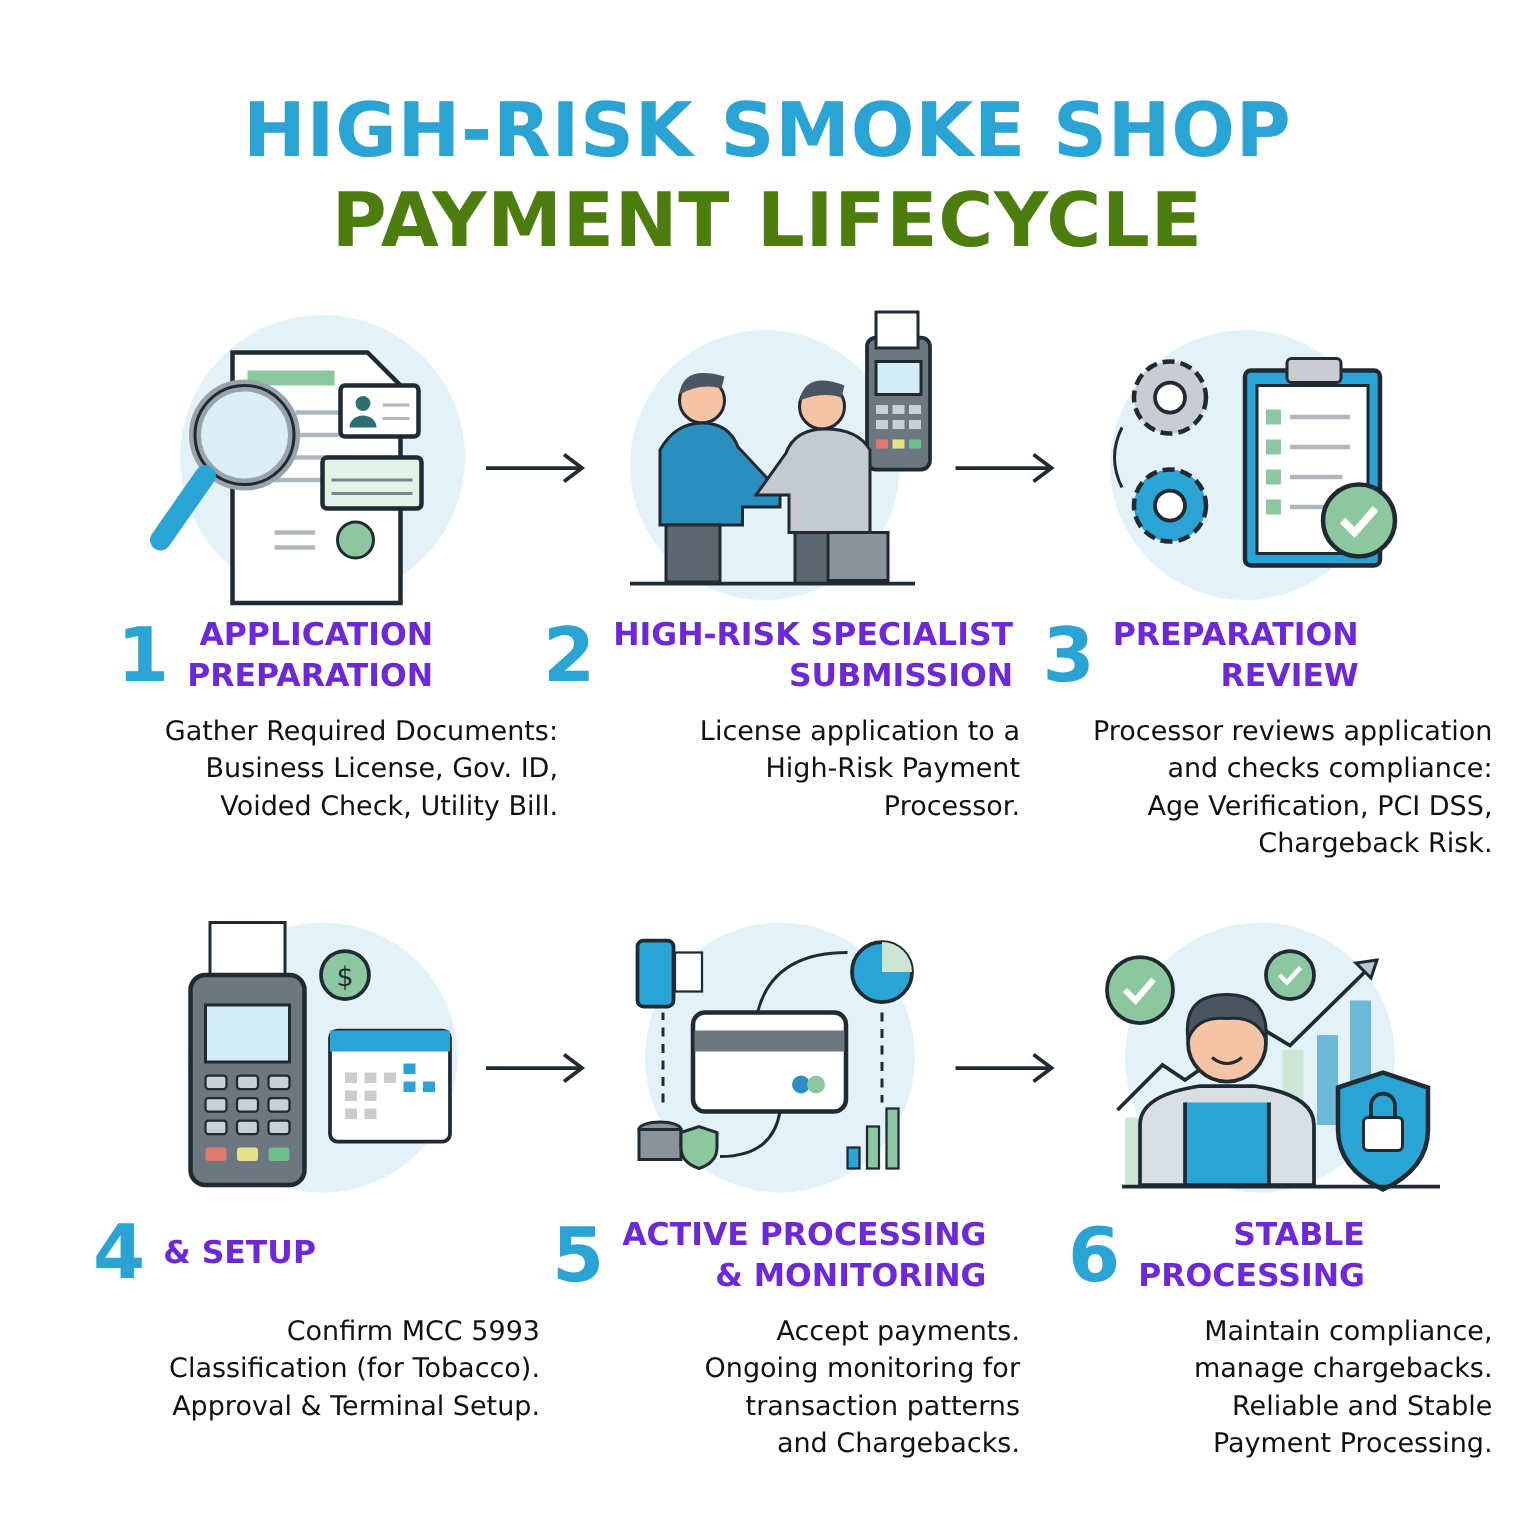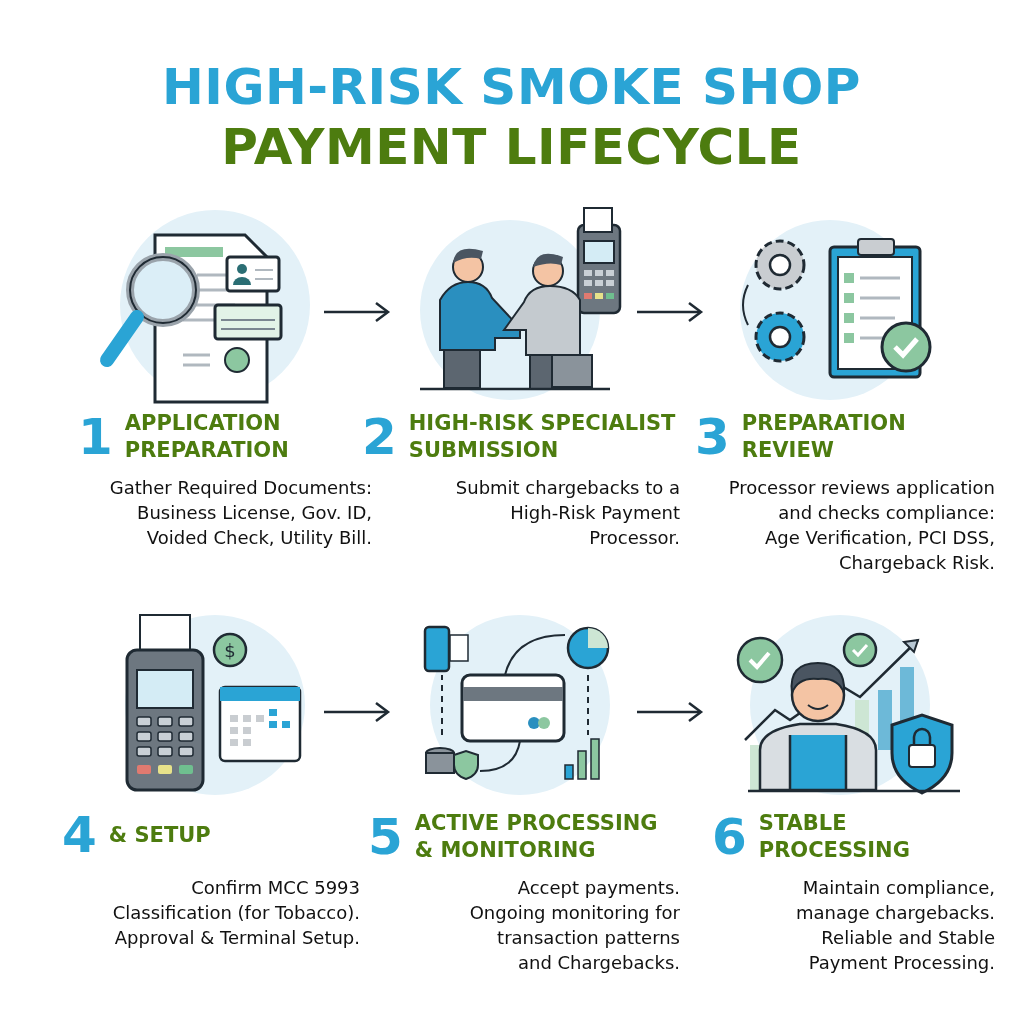--- a/index.html
+++ b/index.html
@@ -3,21 +3,21 @@
 <meta charset="utf-8">
 <style>
   html, body { margin:0; padding:0; background:#ffffff; }
   body { width:1023px; height:1012px; position:relative; overflow:hidden; font-family:"Liberation Sans", sans-serif; color:#1a1a1a; }
   .title1 { position:absolute; top:58px; left:0; width:1023px; text-align:center; font-family:"DejaVu Sans", sans-serif; font-weight:bold; font-size:50px; letter-spacing:0.5px; color:#2aa4d5; }
   .title2 { position:absolute; top:118px; left:0; width:1023px; text-align:center; font-family:"DejaVu Sans", sans-serif; font-weight:bold; font-size:50px; letter-spacing:0.5px; color:#4d7c0f; }
   .icon { position:absolute; width:260px; height:200px; }
   .arrow { position:absolute; width:70px; height:24px; }
   .step-head { position:absolute; display:flex; align-items:center; }
   .num { font-family:"DejaVu Sans", sans-serif; font-weight:bold; font-size:50px; color:#2aa4d5; line-height:1; margin-right:12px; }
-  .head-text { font-family:"DejaVu Sans", sans-serif; font-weight:bold; font-size:21px; line-height:27px; text-align:left; color:#4d7c0f; }
+  .head-text { font-family:"DejaVu Sans", sans-serif; font-weight:bold; font-size:21px; line-height:27px; text-align:right; color:#6d28d9; }
   .desc { position:absolute; width:330px; text-align:center; font-family:"DejaVu Sans", sans-serif; font-size:18px; line-height:25px; color:#111; }
   .desc span { display:block;text-align:right; }
 </style>
 </head>
 <body>
 
 <div class="title1">HIGH-RISK SMOKE SHOP</div>
 <div class="title2">PAYMENT LIFECYCLE</div>
 
 <svg class="icon" style="left:85px;top:205px" viewBox="0 0 260 200">
@@ -226,21 +226,21 @@
 </div>
 
 <div class="step-head" style="left:362px;top:410px">
   <span class="num">2</span>
   <div class="head-text">
       <div>HIGH-RISK SPECIALIST</div>
       <div>SUBMISSION</div>
     </div>
 </div>
 <div class="desc" style="left:350px;top:475px">
-  <span>Submit chargebacks to a</span>
+  <span>License application to a</span>
     <span>High-Risk Payment</span>
     <span>Processor.</span>
 </div>
 
 <div class="step-head" style="left:695px;top:410px">
   <span class="num">3</span>
   <div class="head-text">
       <div>PREPARATION</div>
       <div>REVIEW</div>
     </div>

